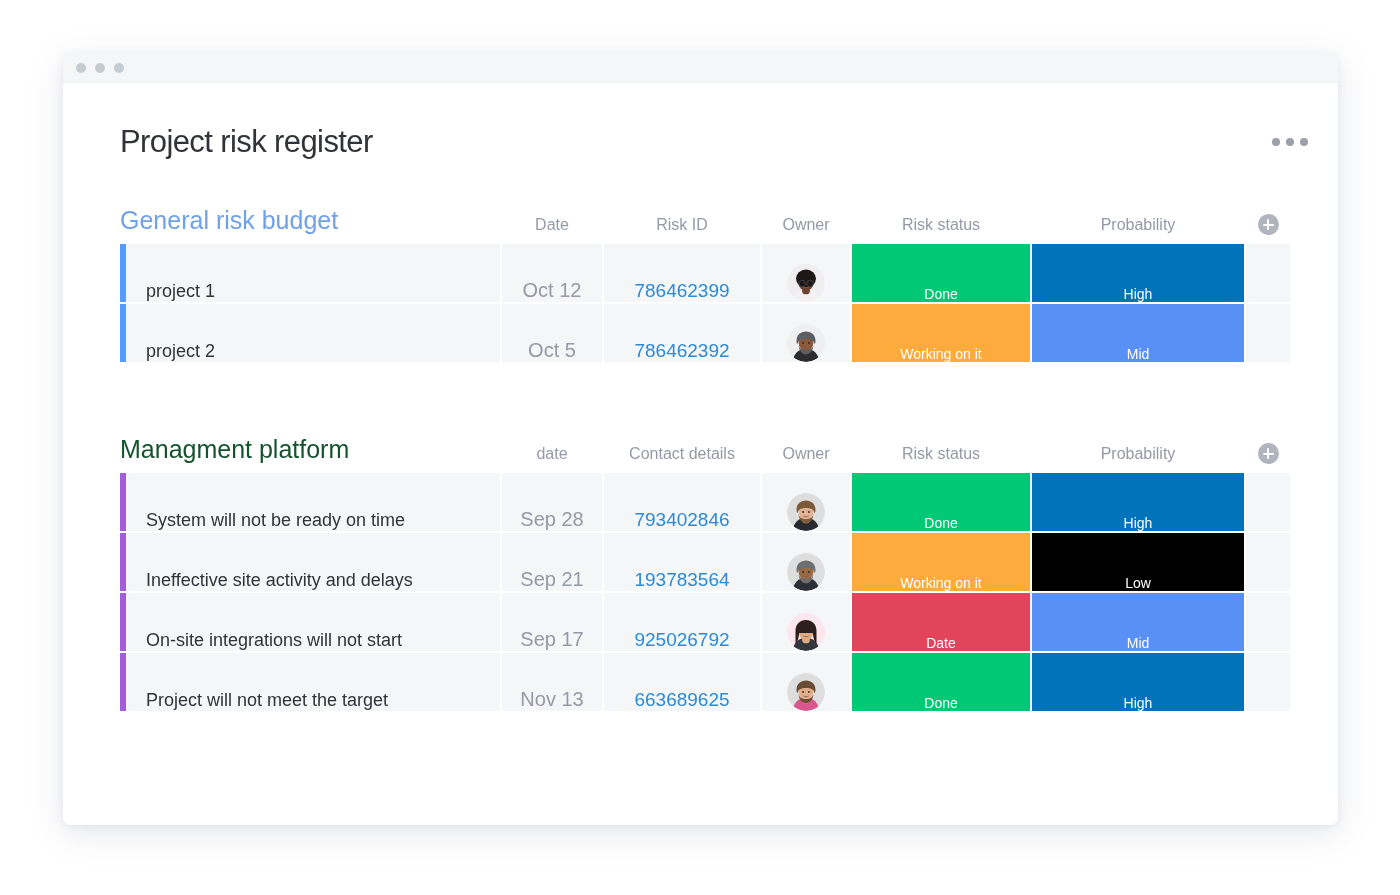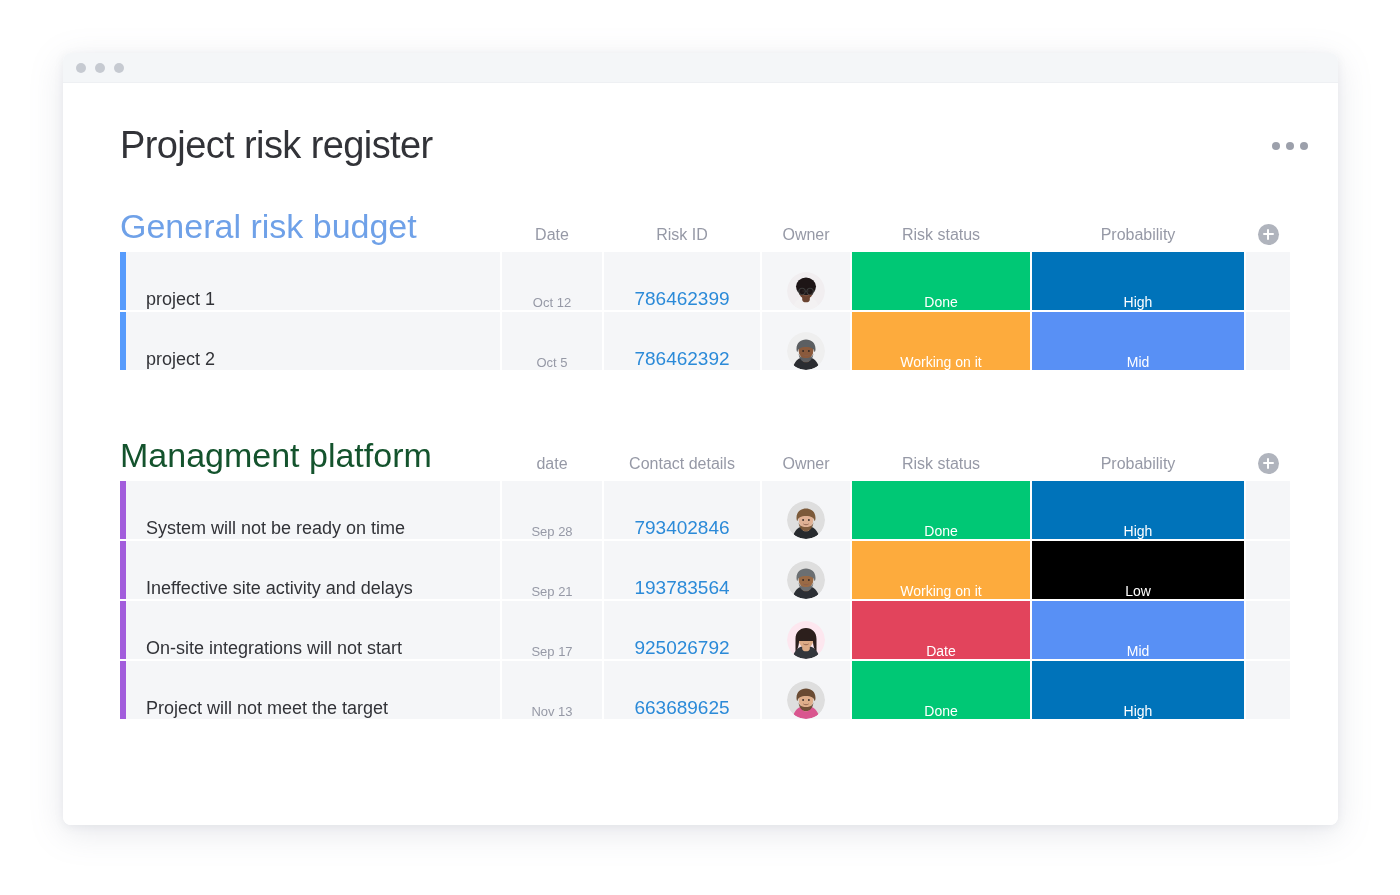--- a/index.html
+++ b/index.html
@@ -55,21 +55,21 @@
   }
 
   
   .page-head {
     display: flex;
     align-items: center;
     justify-content: space-between;
     padding: 0 20px 0 57px;
   }
   .page-title {
-    font-size: 38px;
+    font-size: 31px;
     font-weight: 400;
     color: #323338;
     letter-spacing: -0.6px;
     line-height: 1.1;
   }
   .kebab {
     display: flex;
     gap: 6px;
     align-items: center;
     padding: 8px 10px;
@@ -80,21 +80,21 @@
     border-radius: 50%;
     background: #9ca0ab;
     display: block;
   }
 
   
   .board { padding-left: 57px; padding-right: 20px; }
   .board.board-1 { margin-top: 42px; }
   .board.board-2 { margin-top: 68px; }
   .group-title {
-    font-size: 34px;
+    font-size: 25px;
     font-weight: 400;
     line-height: 1;
     white-space: nowrap;
   }
   .group-title.blue   { color: #6fa1e8; }
   .group-title.purple { color: #14532d; }
 
   .colhead {
     font-size: 16px;
     color: #9699a6;
@@ -159,21 +159,21 @@
     position: relative;
   }
   .cell-name .bar {
     position: absolute;
     left: 0; top: 0; bottom: 0;
     width: 6px;
   }
   .board-1 .cell-name .bar { background: #579bfc; }
   .board-2 .cell-name .bar { background: #a25ddc; }
 
-  .cell-date { color: #9699a6; font-size: 13px; }
+  .cell-date { color: #9699a6; font-size: 20px; }
   .cell-id   { color: #2b8ad8; font-size: 19px; }
 
   .cell-owner { background: #f5f6f8; }
   .avatar {
     width: 38px; height: 38px;
     border-radius: 50%;
     overflow: hidden;
     display: block;
   }
 

